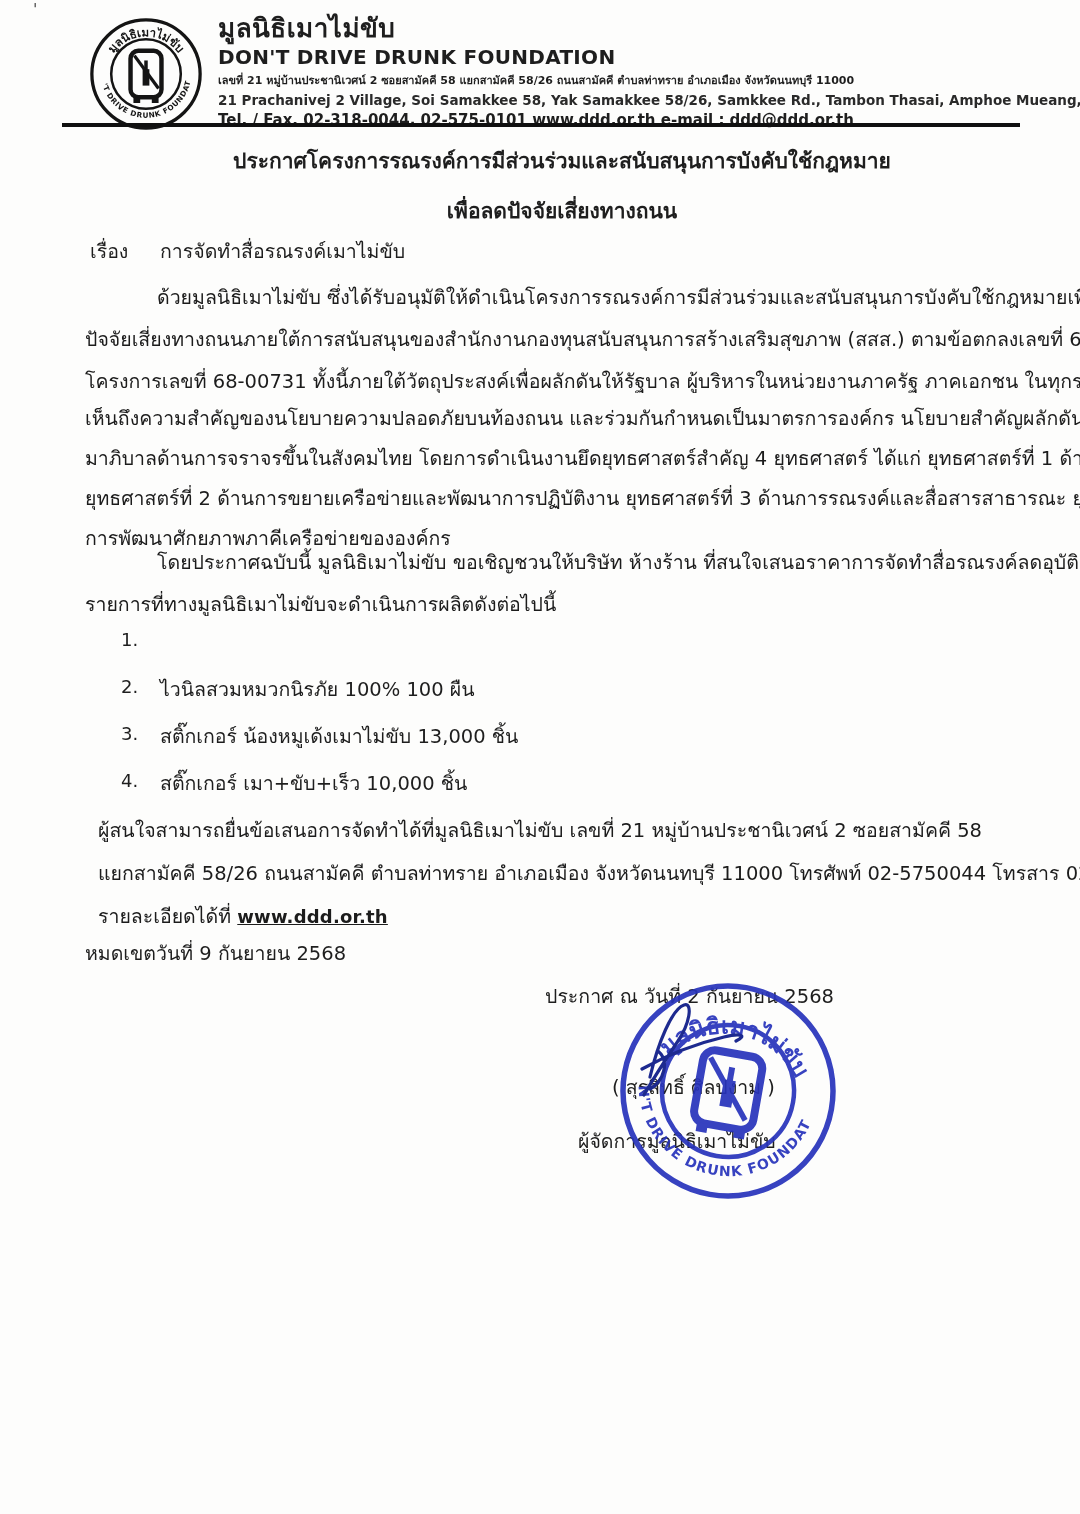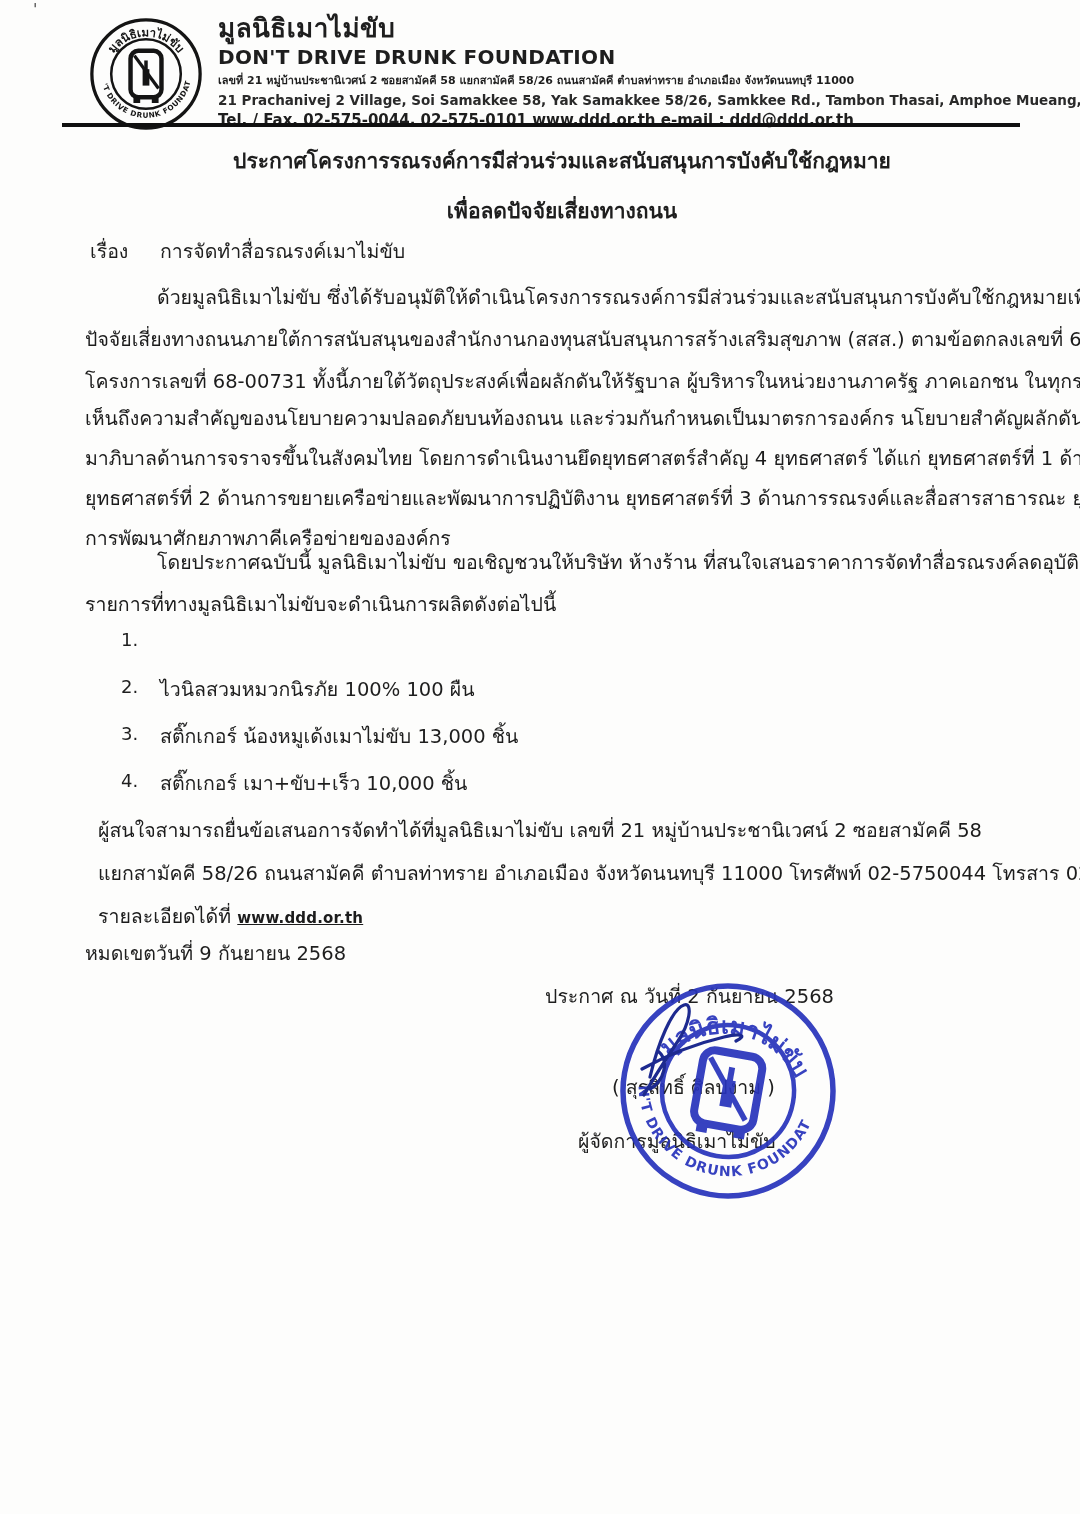--- a/index.html
+++ b/index.html
@@ -38,21 +38,21 @@
   .indent{padding-left:72px;}
   
   .list{left:0;top:627px;width:1000px;}
   .list .row{position:absolute;left:0;width:1000px;height:47px;font-size:19.5px;}
   .list .no{position:absolute;left:121px;top:2px;font-size:18px;}
   .list .txt{position:absolute;left:160px;top:0;white-space:nowrap;}
   .r0{top:0;} .r1{top:47px;} .r2{top:94px;} .r3{top:141px;}
   
   .p4{left:98px;top:809px;width:960px;}
   .p4 .ln{line-height:43px;}
-  .link{font-size:15px;font-weight:bold;text-decoration:underline;letter-spacing:.2px;}
+  .link{font-size:18px;font-weight:bold;text-decoration:underline;letter-spacing:.2px;}
   .deadline{left:85px;top:938px;font-size:19.5px;text-align:right;}
   .announce{left:545px;top:981px;font-size:19.5px;z-index:2;}
   .signer-name{left:612px;top:1072px;font-size:19.5px;z-index:2;}
   .signer-title{left:578px;top:1126px;font-size:19.5px;z-index:2;}
   
   .stamp{left:617px;top:980px;width:222px;height:222px;z-index:4;opacity:.92;transform:rotate(10deg);}
   .sig{left:598px;top:995px;width:195px;height:120px;z-index:5;}
 </style>
 </head>
 <body>
@@ -84,21 +84,21 @@
         <rect x="66" y="84" width="7" height="6" fill="#141414"></rect>
       </g>
     </svg>
   </div>
 
   <div class="abs head-text">
     <div class="org-th nowrap">มูลนิธิเมาไม่ขับ</div>
     <div class="org-en nowrap">DON'T DRIVE DRUNK FOUNDATION</div>
     <div class="addr-th nowrap">เลขที่ 21 หมู่บ้านประชานิเวศน์ 2 ซอยสามัคคี 58 แยกสามัคคี 58/26 ถนนสามัคคี ตำบลท่าทราย อำเภอเมือง จังหวัดนนทบุรี 11000</div>
     <div class="addr-en nowrap">21 Prachanivej 2 Village, Soi Samakkee 58, Yak Samakkee 58/26, Samkkee Rd., Tambon Thasai, Amphoe Mueang, Nonthaburi 11000</div>
-    <div class="tel nowrap">Tel. / Fax. 02-575-0044, 02-575-0101   www.ddd.or.th  e-mail : ddd@ddd.or.th</div>
+    <div class="tel nowrap">Tel. / Fax. 02-318-0044, 02-575-0101   www.ddd.or.th  e-mail : ddd@ddd.or.th</div>
   </div>
 
   <div class="abs rule"></div>
 
   <div class="abs title1 nowrap">ประกาศโครงการรณรงค์การมีส่วนร่วมและสนับสนุนการบังคับใช้กฎหมาย</div>
   <div class="abs title2 nowrap">เพื่อลดปัจจัยเสี่ยงทางถนน</div>
 
   <div class="abs subject nowrap">
     <span class="lbl">เรื่อง</span><span>การจัดทำสื่อรณรงค์เมาไม่ขับ</span>
   </div>

